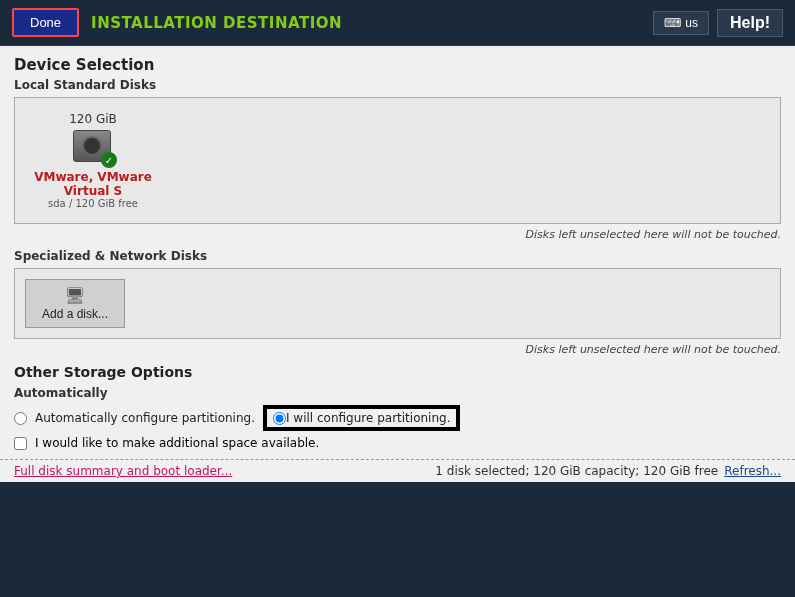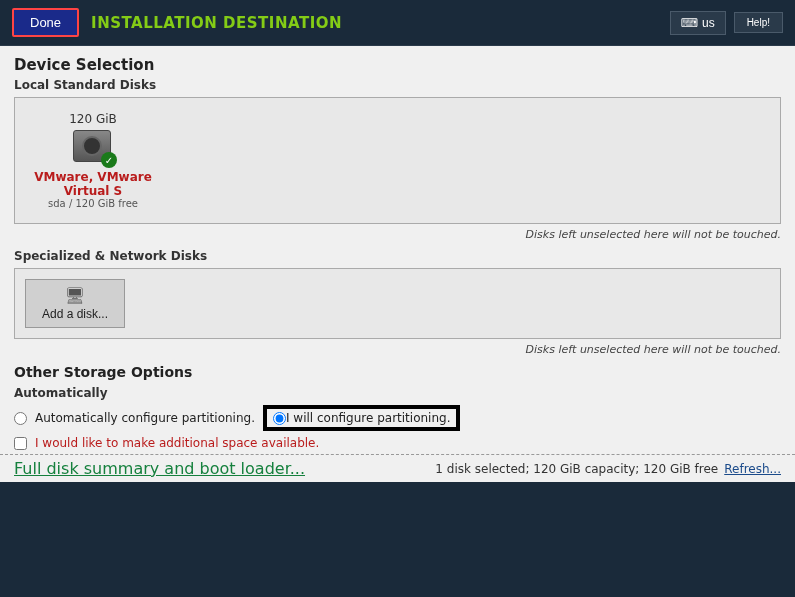--- a/index.html
+++ b/index.html
@@ -60,22 +60,23 @@
       cursor: pointer;
       display: flex;
       align-items: center;
       gap: 4px;
     }
     .help-btn {
       background: #2a3a4a;
       border: 1px solid #4a5a6a;
       color: #fff;
       padding: 4px 12px;
-      font-size: 10px;
-      cursor: pointer;
+      font-size: 16px;
+      cursor: pointer;
+      font-weight: bold;
     }
 
     
     .main-content {
       background: #f0f0f0;
       color: #222;
       height: calc(597px - 72px);
       overflow-y: auto;
       padding: 10px 14px;
     }
@@ -230,39 +231,39 @@
       align-items: center;
       gap: 0;
     }
     .checkbox-row {
       display: flex;
       align-items: center;
       gap: 8px;
     }
     .checkbox-row label {
       font-size: 12px;
-      color: #b91c1c;
+      color: #000000;
     }
 
     
     .footer {
       background: #f0f0f0;
       border-top: 1px dashed #999;
       padding: 4px 14px;
       display: flex;
       align-items: center;
       justify-content: space-between;
       position: absolute;
       bottom: 0;
       left: 0;
       right: 0;
     }
     .footer-link {
-      font-size: 16px;
-      color: #15803d;
+      font-size: 12px;
+      color: #be185d;
       text-decoration: underline;
       cursor: pointer;
     }
     .footer-right {
       display: flex;
       align-items: center;
       gap: 6px;
       font-size: 12px;
       color: #333;
     }

